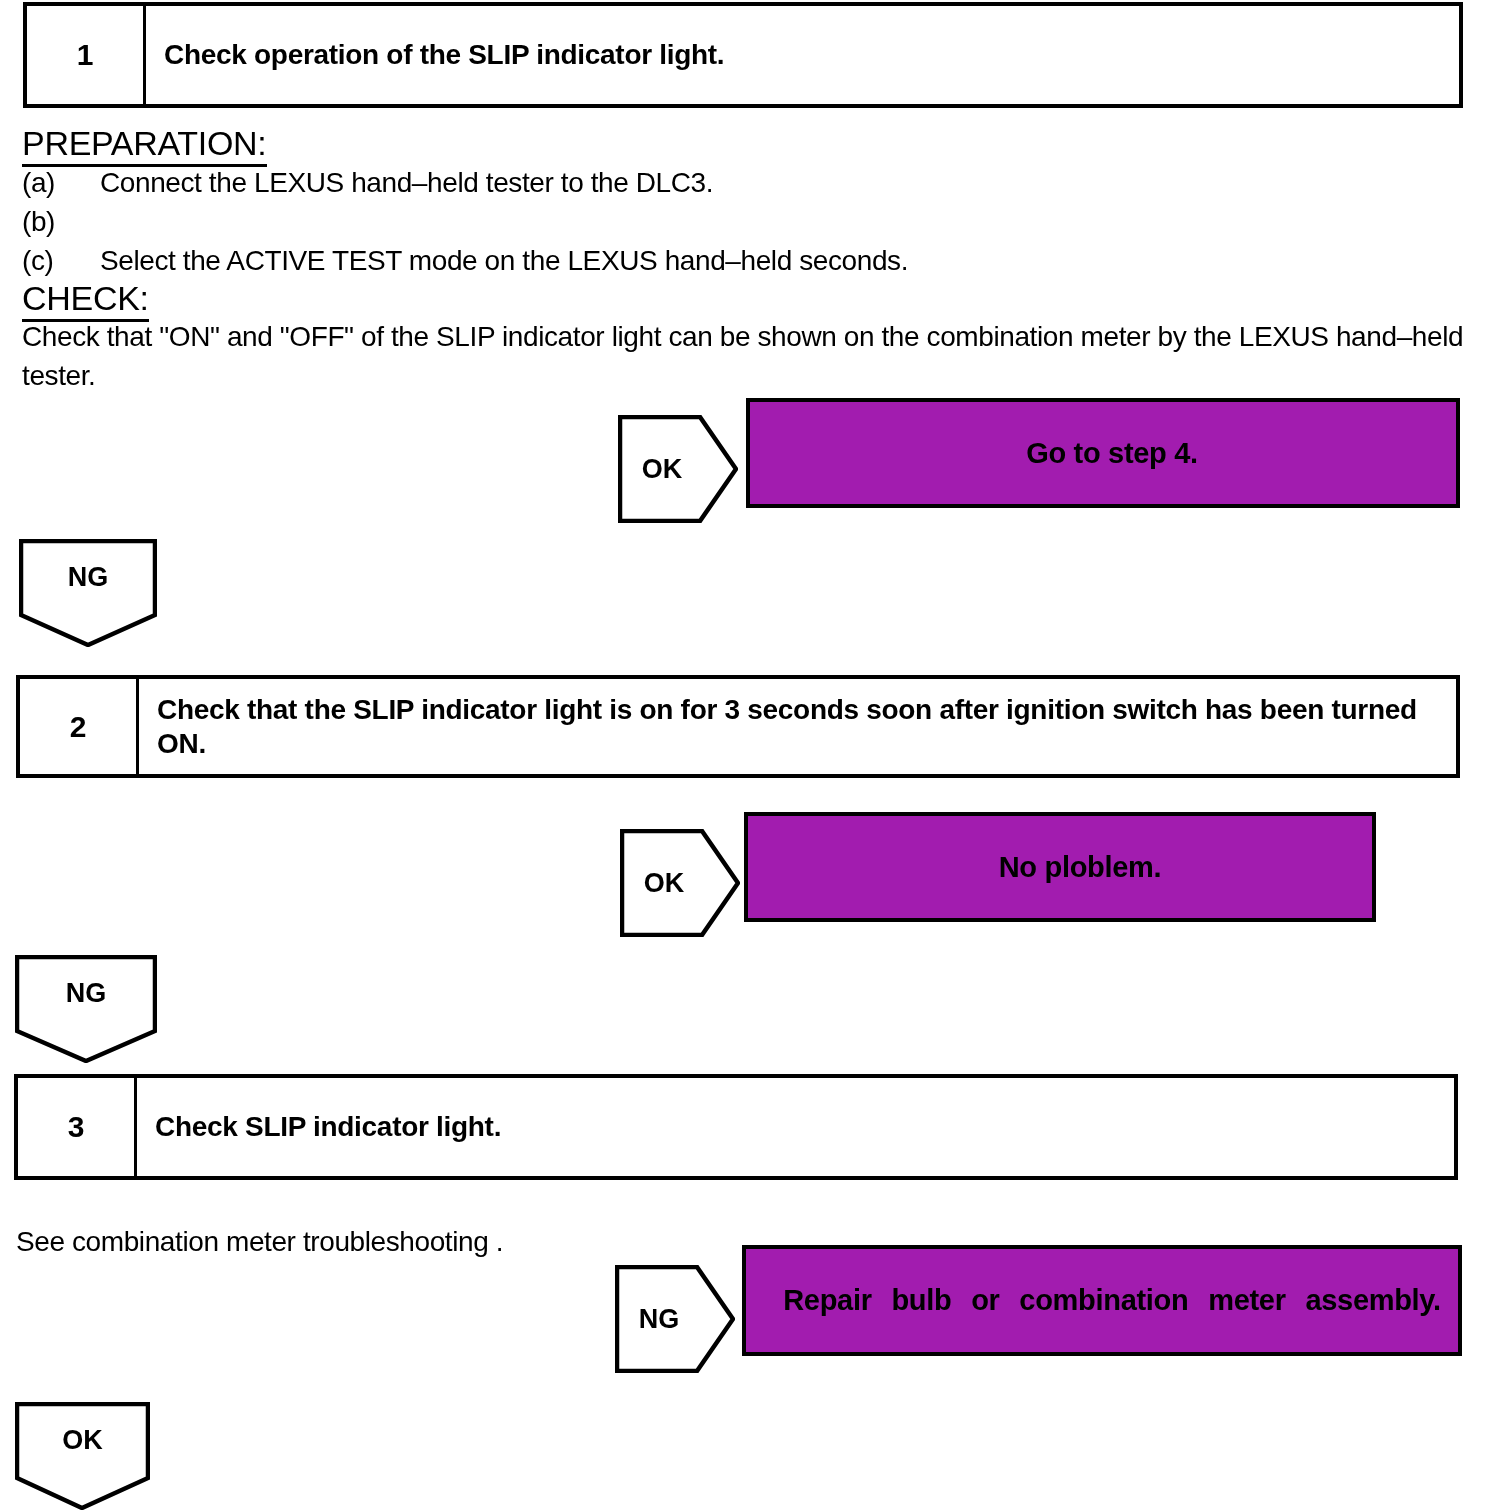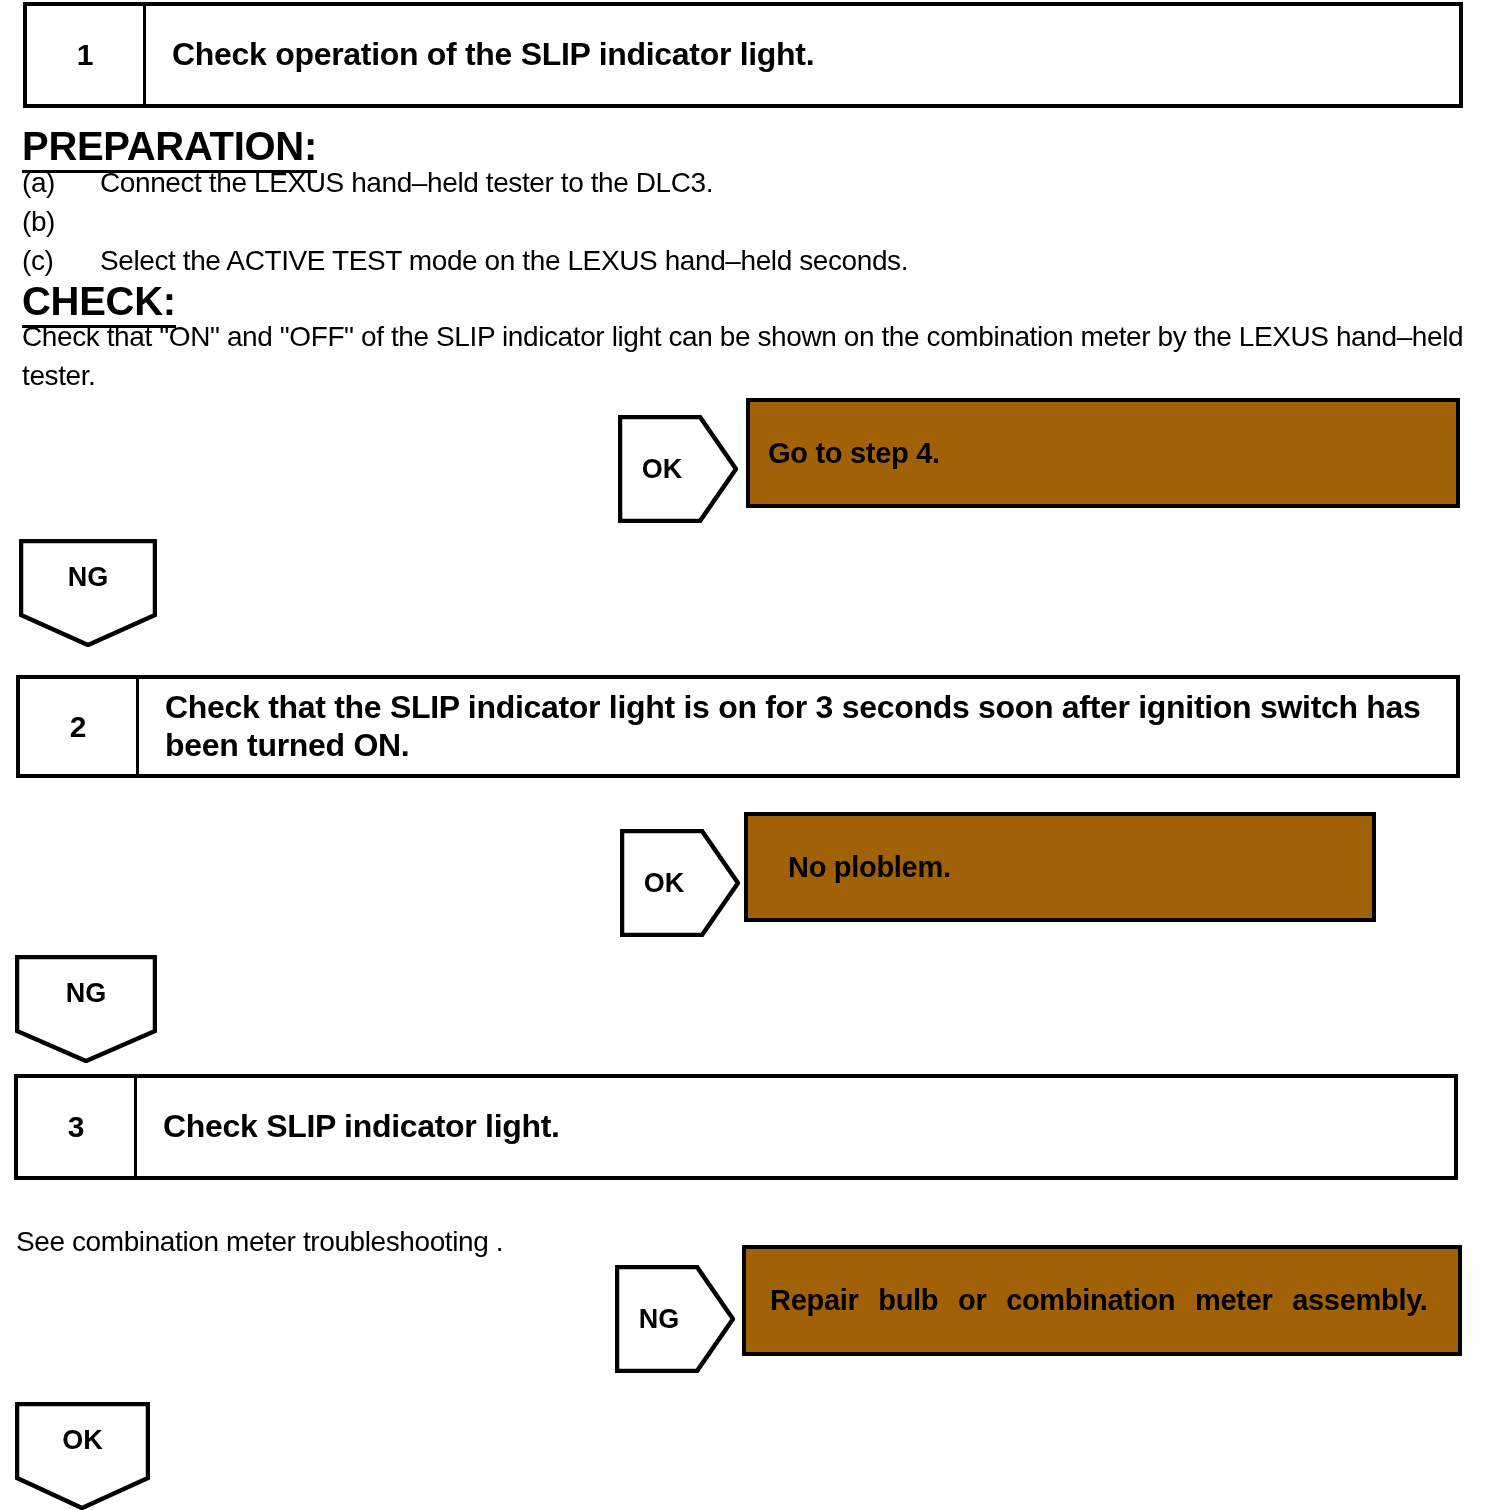--- a/index.html
+++ b/index.html
@@ -12,37 +12,37 @@
   
   .step-box{
     border:4px solid #000; display:flex; box-sizing:border-box; background:#fff;
   }
   .step-num{
     width:116px; flex:0 0 116px; border-right:3px solid #000;
     display:flex; align-items:center; justify-content:center;
     font-weight:bold; font-size:30px;
   }
   .step-title{
-    flex:1; display:flex; align-items:center; padding:0 14px 0 26px;
-    font-weight:bold; font-size:32px; line-height:1.18; letter-spacing:-0.3px;
+    flex:1; display:flex; align-items:center; padding:0 14px 0 18px;
+    font-weight:bold; font-size:28px; line-height:1.18; letter-spacing:-0.3px;
   }
   
   .uheading{
-    font-weight:bold; font-size:40px; letter-spacing:-0.3px;
+    font-weight:normal; font-size:34px; letter-spacing:-0.3px;
     border-bottom:3px solid #000; padding-bottom:1px; display:inline-block;
   }
   
   .body-text{font-size:28px; letter-spacing:-0.4px; line-height:39px;}
   .list-item{display:flex; font-size:28px; letter-spacing:-0.4px;}
   .list-label{width:78px; flex:0 0 78px;}
   
   .result-box{
-    border:4px solid #000; box-sizing:border-box; background:#a16207;
+    border:4px solid #000; box-sizing:border-box; background:#a21caf;
     display:flex; align-items:center; padding-left:18px;
-    font-weight:bold; font-size:29px; letter-spacing:-0.3px;
+    font-weight:bold; font-size:29px; letter-spacing:-0.3px;justify-content:center;
   }
   
   .pent{display:block;}
   .pent polygon{fill:#fff; stroke:#000; stroke-width:4.5;}
   .pent-wrap{position:absolute;margin-top:16px;}
   .pent-label{
     position:absolute; display:flex; align-items:center; justify-content:center;
     font-weight:bold; font-size:27px;
   }
   .pent-label.right-kind{left:0; top:0; bottom:0; width:88px;}

